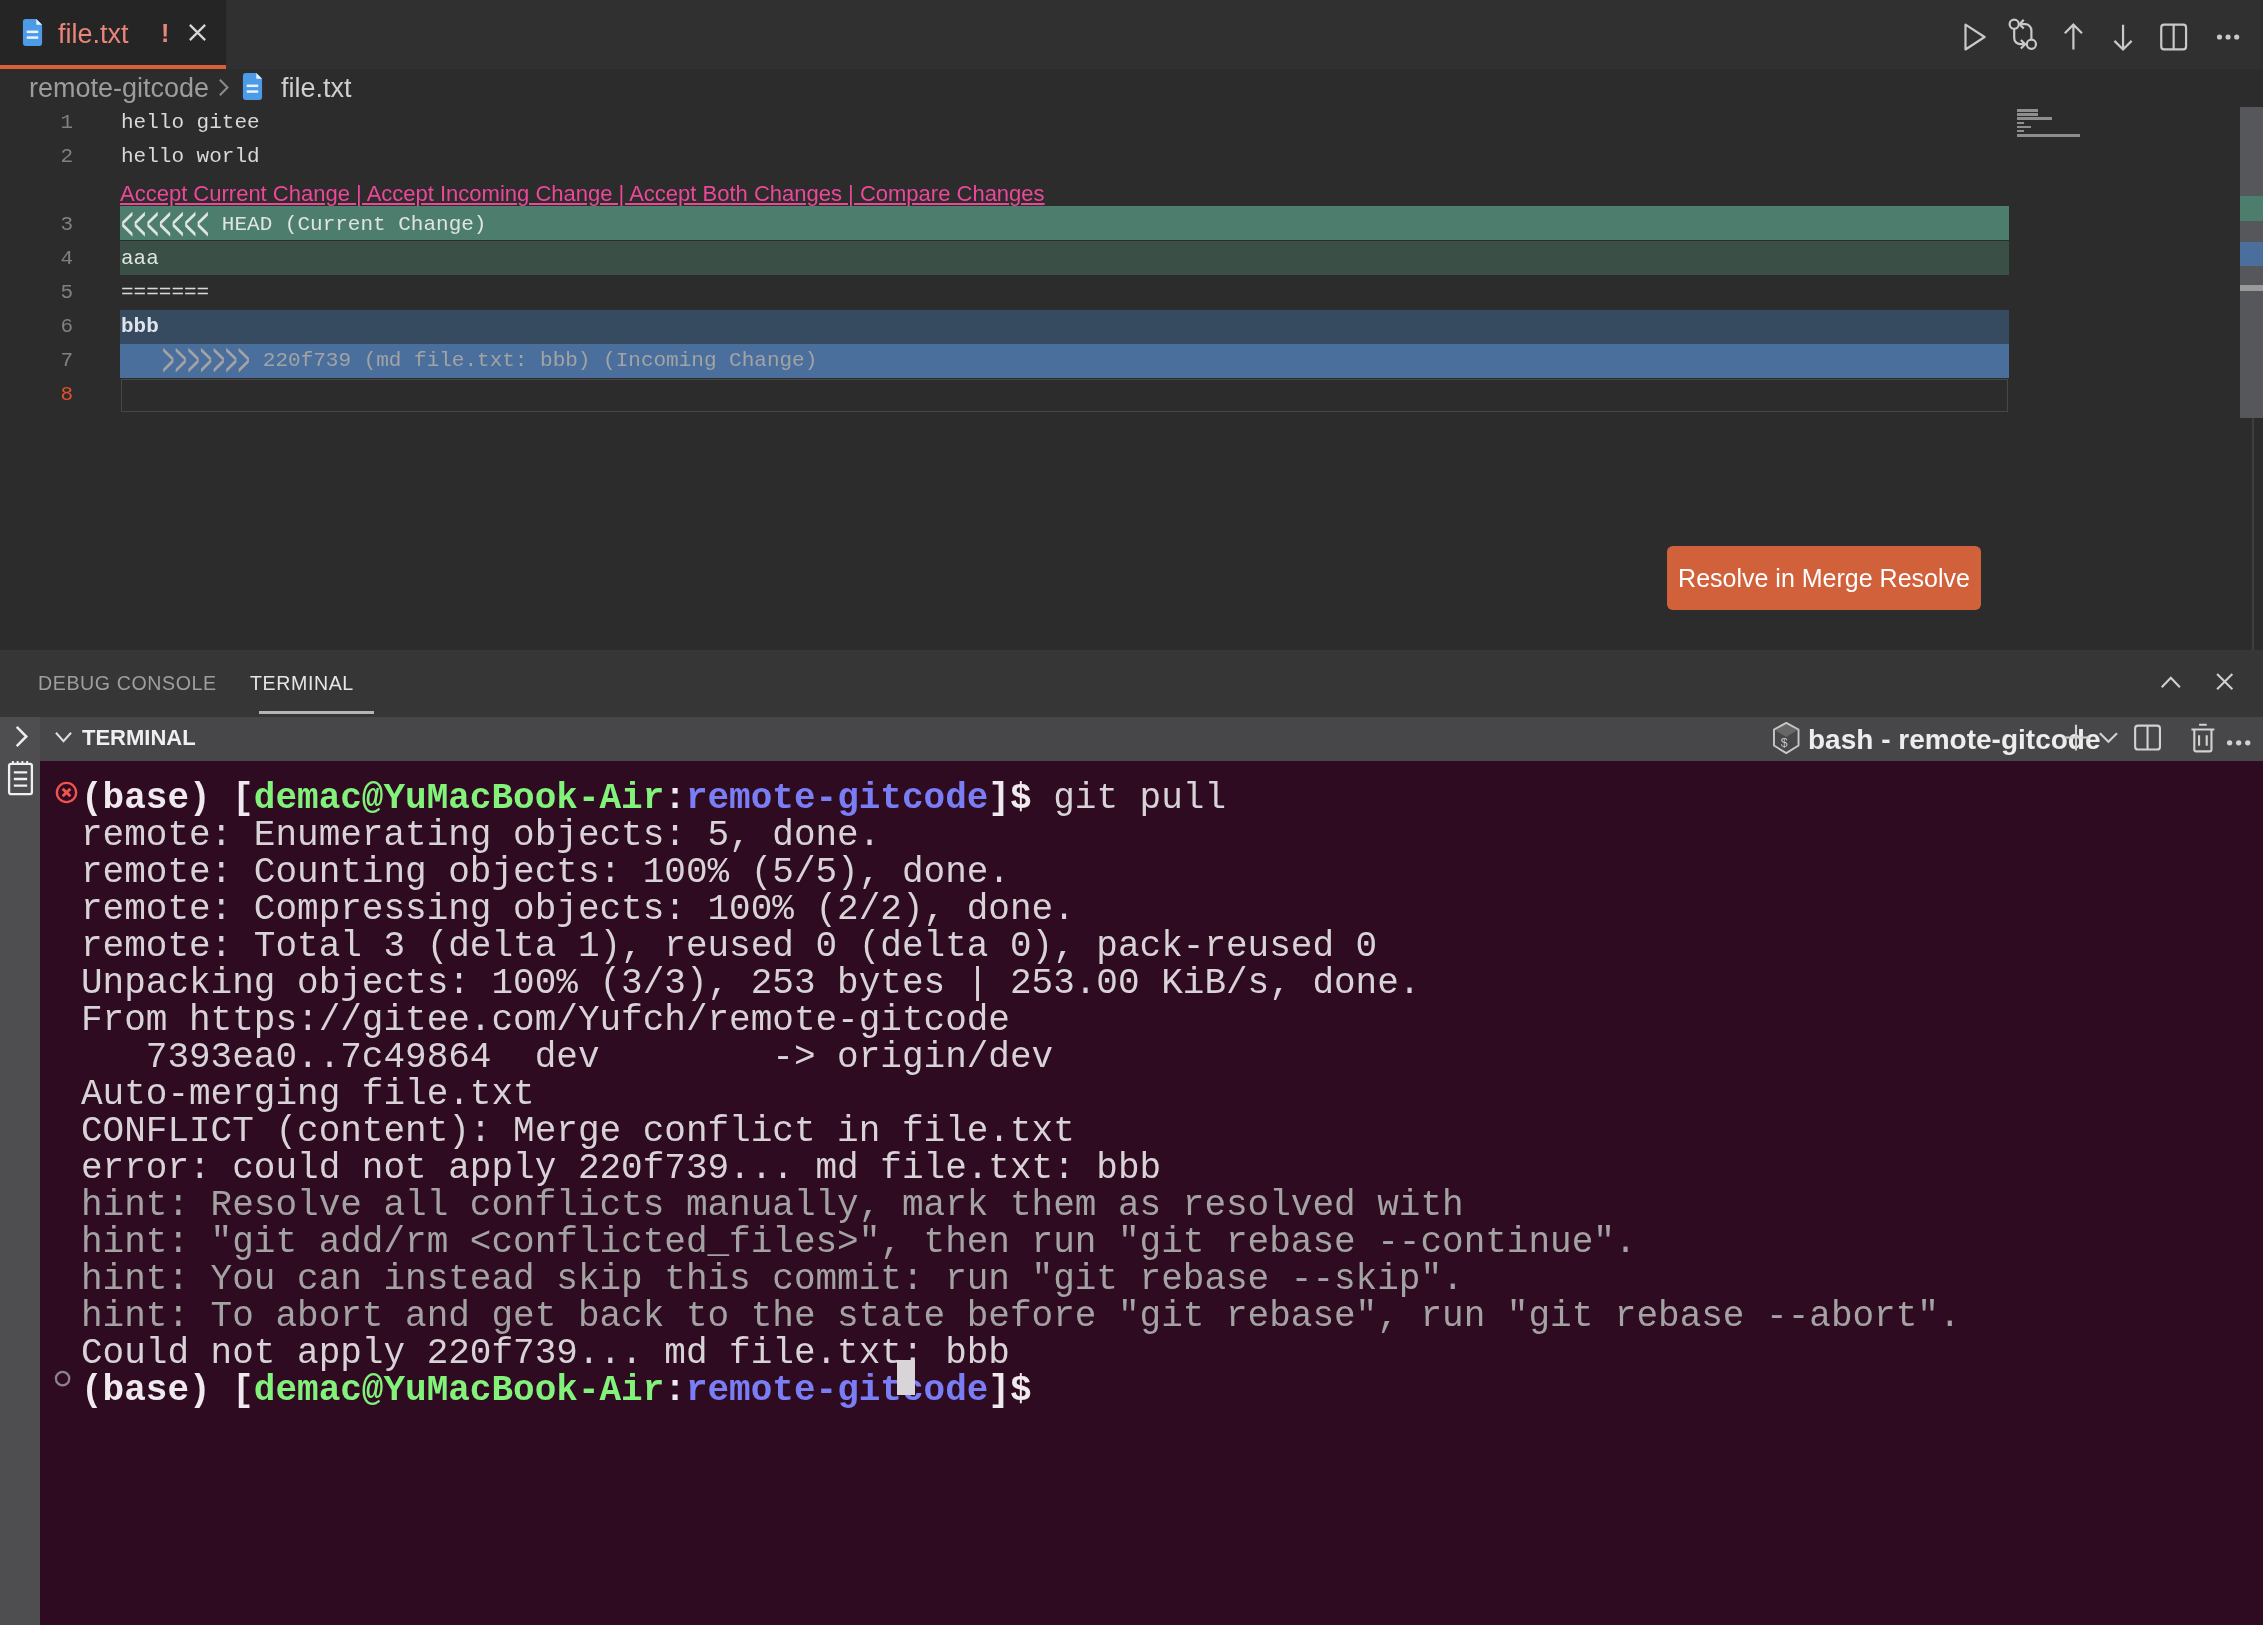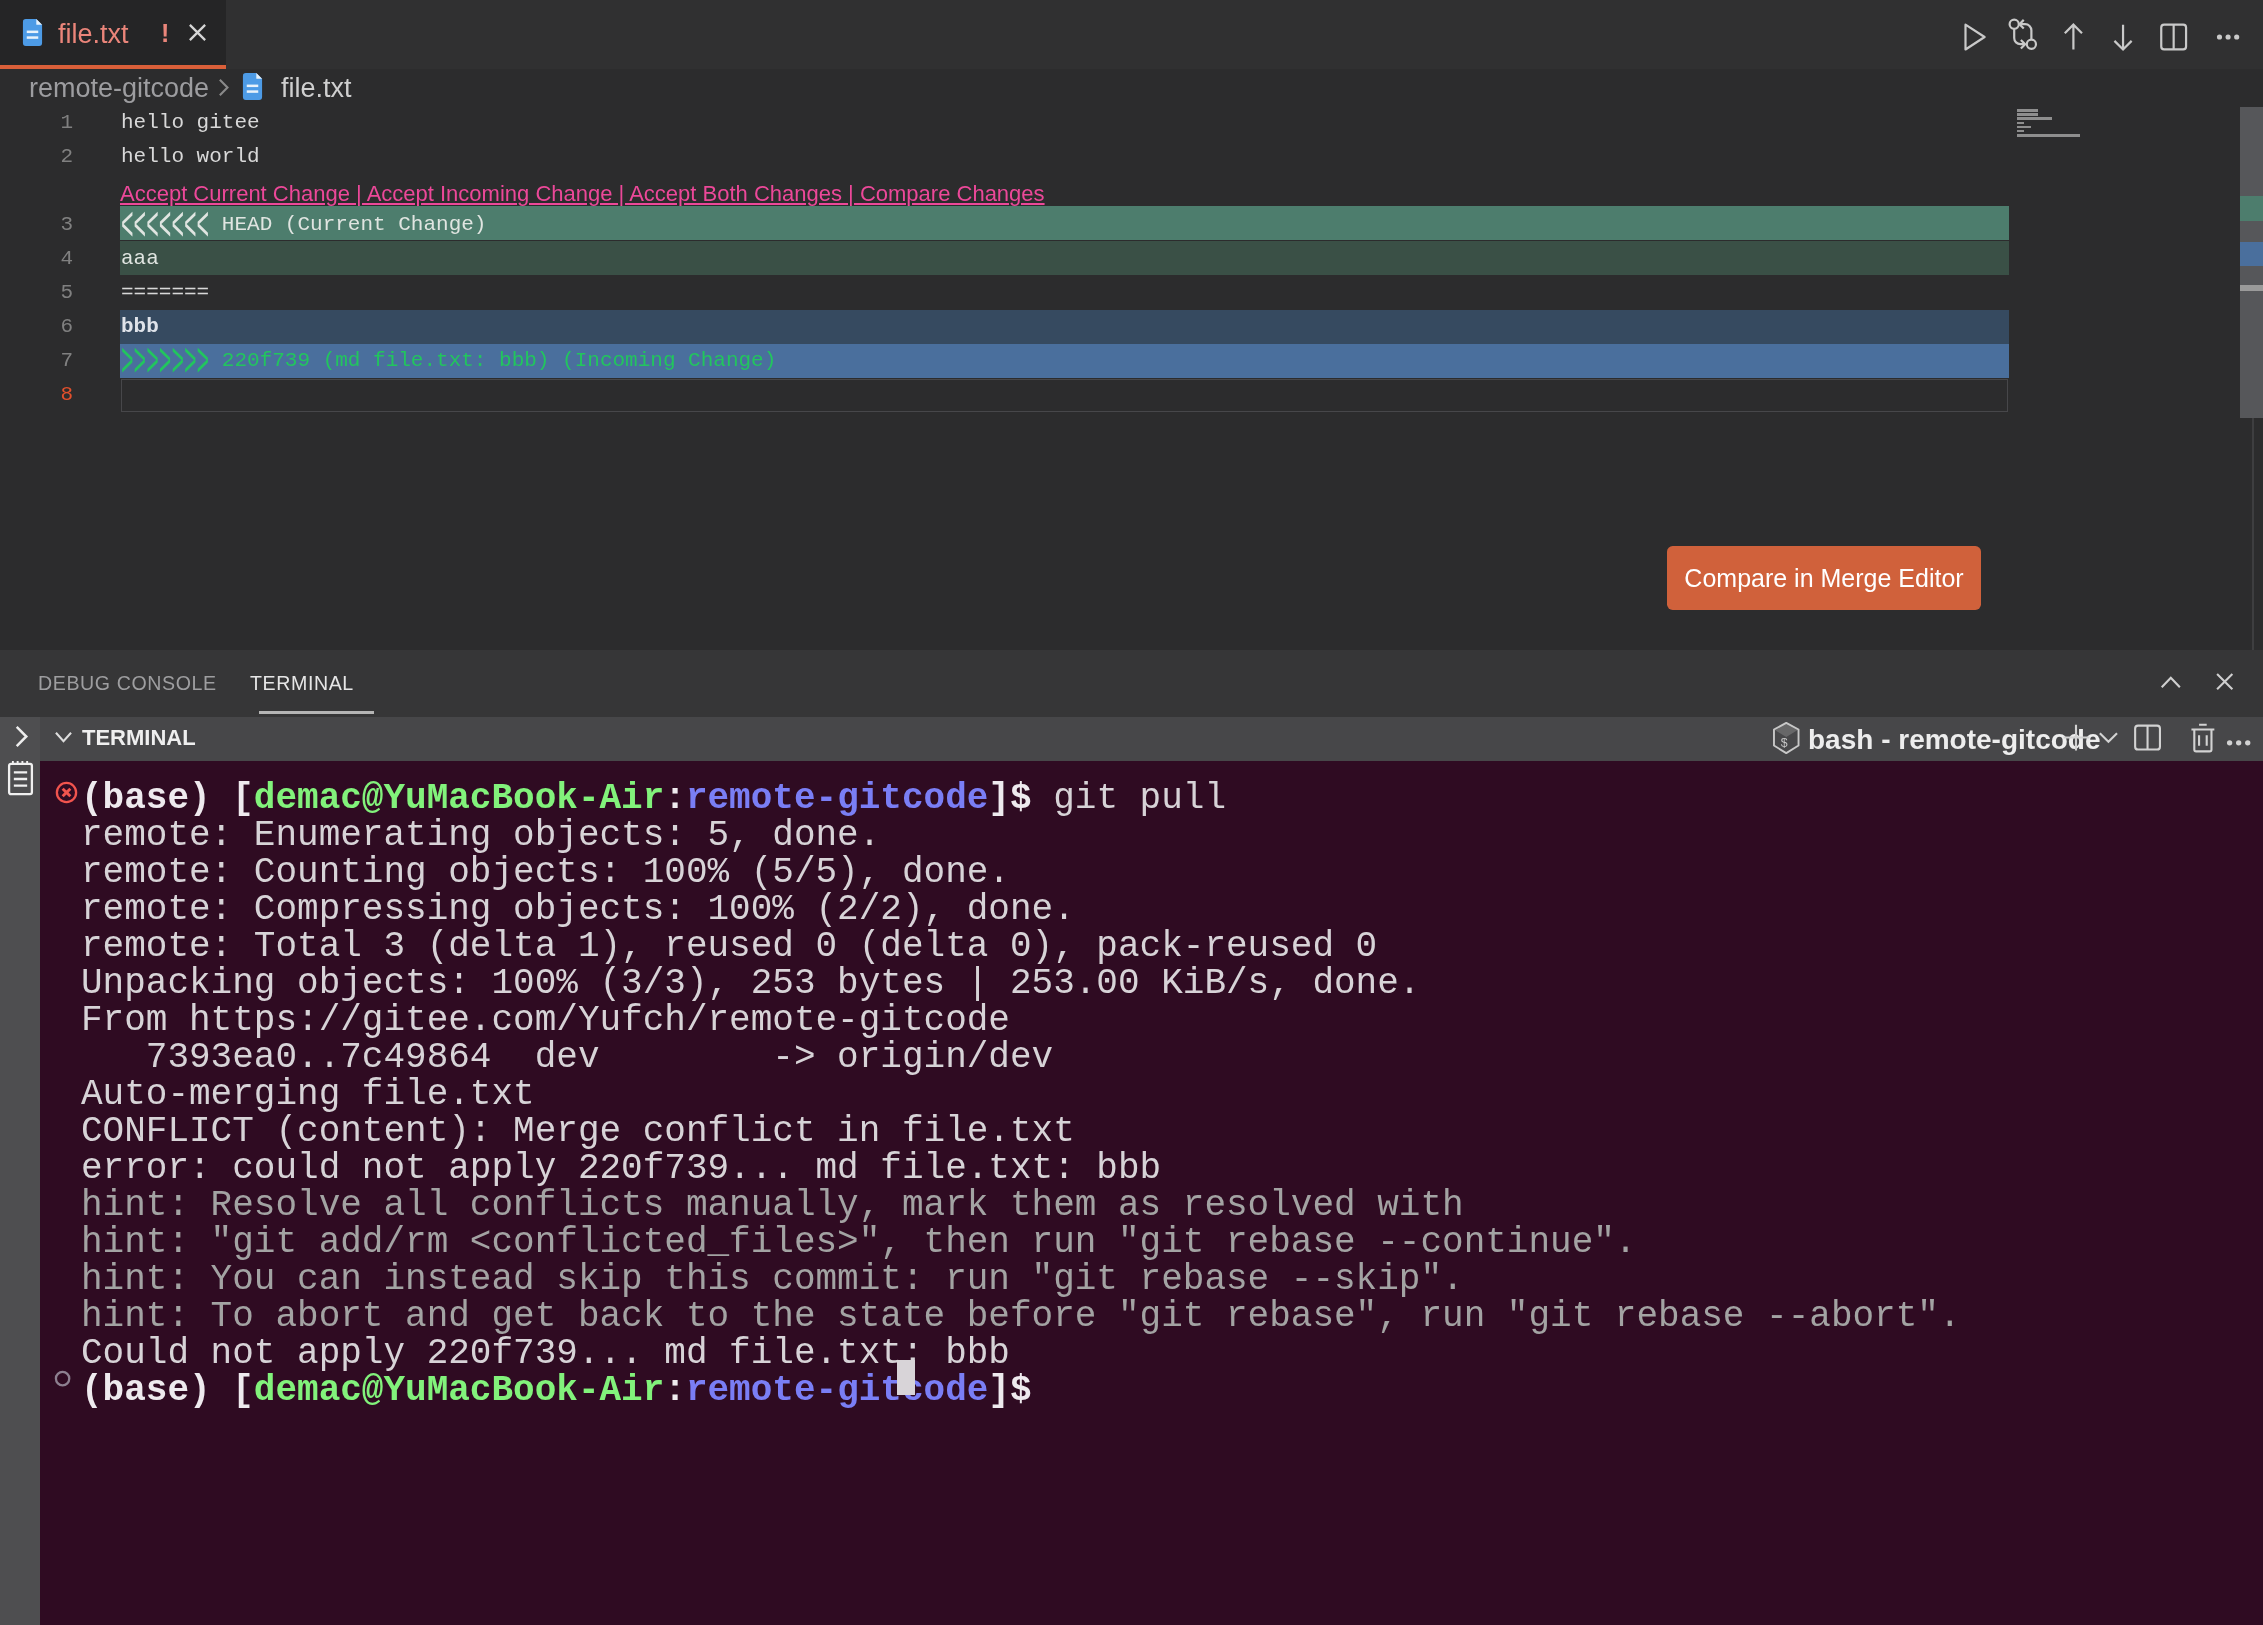--- a/index.html
+++ b/index.html
@@ -83,41 +83,41 @@
 7
 <span style="color:#e1502c;">8</span></pre>
 
 <pre class="abs" style="left:121px;top:106px;font-size:21px;line-height:34px;color:#d8d8d8;">hello gitee
 hello world
 
 <span style="color:#e0e5e1;"><span class="chev">&lt;&lt;&lt;&lt;&lt;&lt;&lt;</span> HEAD (Current Change)</span>
 <span style="color:#e0e5e1;">aaa</span>
 =======
 <span style="color:#dfe3ea;font-weight:bold;">bbb</span>
-<span style="color:#22c55e;"><span class="chev">&gt;&gt;&gt;&gt;&gt;&gt;&gt;</span> 220f739 (md file.txt: bbb) (Incoming Change)</span></pre>
+<span style="color:#a3a3a3;padding-left:41px;"><span class="chev">&gt;&gt;&gt;&gt;&gt;&gt;&gt;</span> 220f739 (md file.txt: bbb) (Incoming Change)</span></pre>
 
 <div class="abs" style="left:120px;top:181px;font-size:22px;color:#ec4899;text-decoration:underline;">Accept Current Change | Accept Incoming Change | Accept Both Changes | Compare Changes</div>
 
 <div class="abs" style="left:2017px;top:109px;">
   <div style="height:2.5px;width:21px;background:rgba(188,188,188,.68);margin-bottom:1.7px;"></div>
   <div style="height:2.5px;width:21px;background:rgba(188,188,188,.68);margin-bottom:1.7px;"></div>
   <div style="height:2.5px;width:35px;background:rgba(188,188,188,.68);margin-bottom:1.7px;"></div>
   <div style="height:2.5px;width:6.7px;background:rgba(188,188,188,.68);margin-bottom:1.7px;"></div>
   <div style="height:2.5px;width:14.3px;background:rgba(188,188,188,.68);margin-bottom:1.7px;"></div>
   <div style="height:2.5px;width:6.7px;background:rgba(188,188,188,.68);margin-bottom:1.7px;"></div>
   <div style="height:2.5px;width:63px;background:rgba(188,188,188,.68);"></div>
 </div>
 
 <div class="abs" style="left:2240px;top:107px;width:24px;height:311px;background:#56575a;"></div>
 <div class="abs" style="left:2240px;top:196px;width:24px;height:25px;background:#4d7d6d;"></div>
 <div class="abs" style="left:2240px;top:242px;width:24px;height:24px;background:#4a6f9d;"></div>
 <div class="abs" style="left:2240px;top:285px;width:24px;height:5.7px;background:#9a9a9a;"></div>
 <div class="abs" style="left:2252px;top:418px;width:1.9px;height:232px;background:#3e3e40;"></div>
 
-<div class="abs" style="left:1667px;top:546px;width:314px;height:64px;background:#d0613b;border-radius:5.7px;color:#ffffff;font-size:25px;text-align:center;line-height:64px;">Compare in Merge Editor</div>
+<div class="abs" style="left:1667px;top:546px;width:314px;height:64px;background:#d0613b;border-radius:5.7px;color:#ffffff;font-size:25px;text-align:center;line-height:64px;">Resolve in Merge Resolve</div>
 
 <div class="abs" style="left:0;top:650px;width:2264px;height:67px;background:#363637;"></div>
 <div class="abs" style="left:38px;top:672px;font-size:19.6px;letter-spacing:0.6px;color:#9e9ea0;">DEBUG CONSOLE</div>
 <div class="abs" style="left:250px;top:672px;font-size:19.6px;letter-spacing:0.6px;color:#e6e6e6;">TERMINAL</div>
 <div class="abs" style="left:259px;top:711px;width:115px;height:2.9px;background:#b5b5b5;"></div>
 <svg class="abs" style="left:2156px;top:669px;" width="105" height="29" viewBox="0 0 110 30">
   <g stroke="#cfcfcf" stroke-width="2.2" fill="none">
     <path d="M6,19 L15.5,9 L25,19"></path>
     <path d="M64,5 L80,21 M80,5 L64,21"></path>
   </g>

